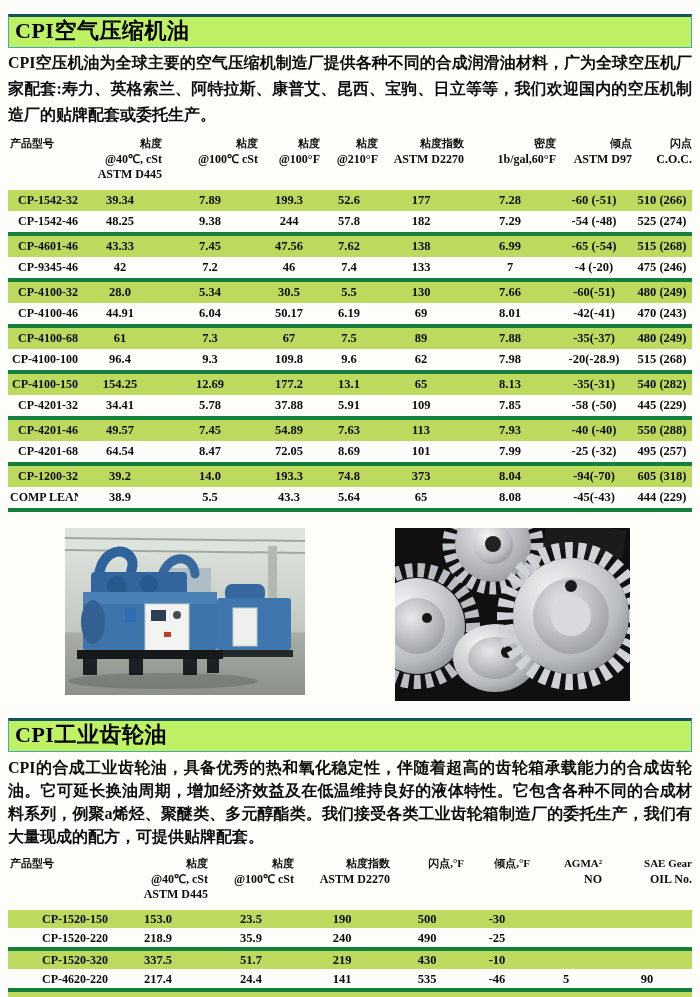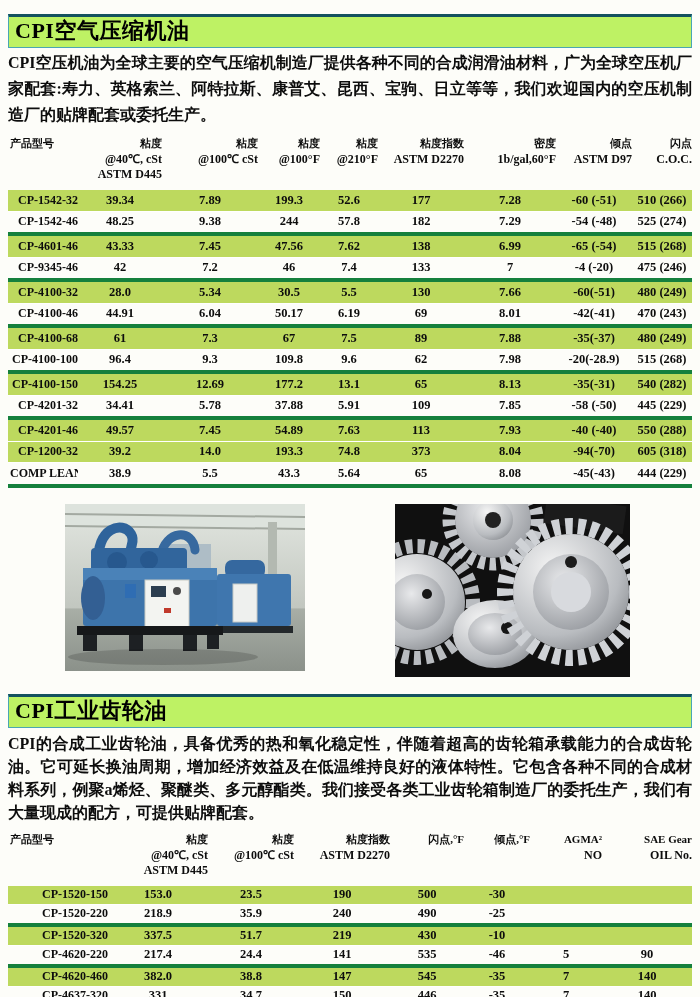--- a/index.html
+++ b/index.html
@@ -253,20 +253,31 @@
         <tr class="alt">
           <td>CP-4201-46</td>
           <td>49.57</td>
           <td>7.45</td>
           <td>54.89</td>
           <td>7.63</td>
           <td>113</td>
           <td>7.93</td>
           <td>-40 (-40)</td>
           <td>550 (288)</td>
+        </tr>
+        <tr>
+          <td>CP-4201-68</td>
+          <td>64.54</td>
+          <td>8.47</td>
+          <td>72.05</td>
+          <td>8.69</td>
+          <td>101</td>
+          <td>7.99</td>
+          <td>-25 (-32)</td>
+          <td>495 (257)</td>
         </tr>
         <tr class="alt">
           <td>CP-1200-32</td>
           <td>39.2</td>
           <td>14.0</td>
           <td>193.3</td>
           <td>74.8</td>
           <td>373</td>
           <td>8.04</td>
           <td>-94(-70)</td>

